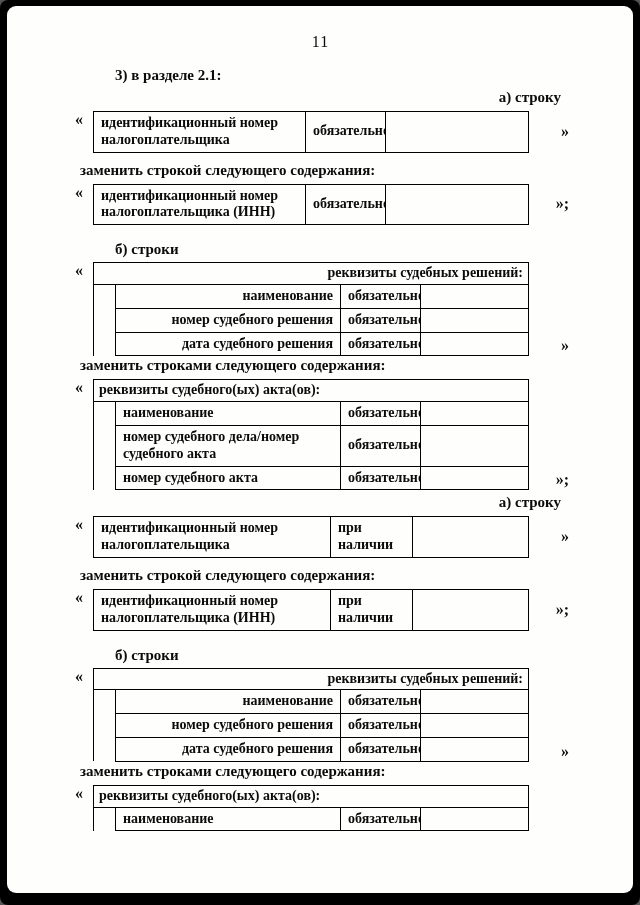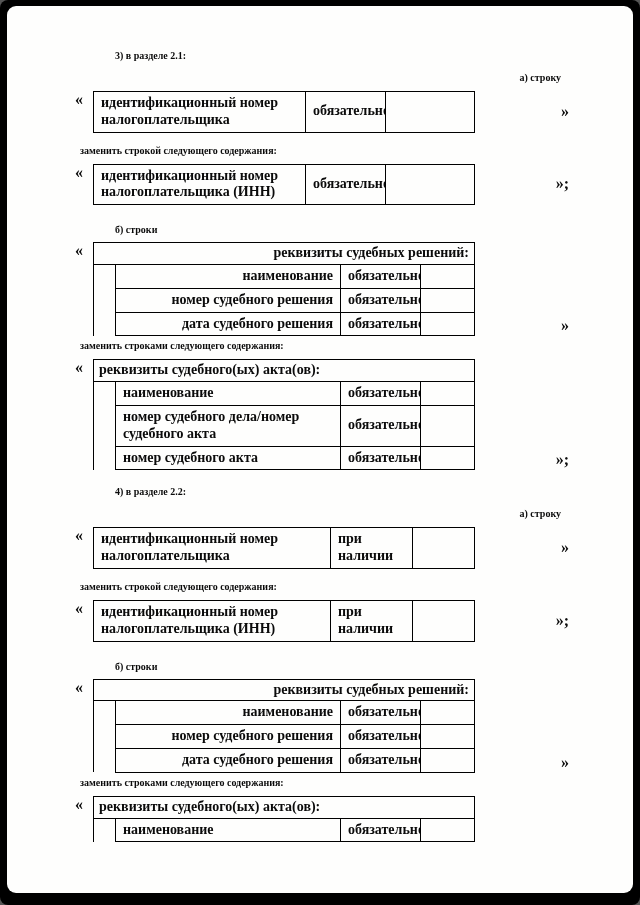--- a/index.html
+++ b/index.html
@@ -11,50 +11,51 @@
   }
   .page {
     position: absolute; left: 7px; top: 6px; right: 7px; bottom: 12px;
     background: #fefefd; border-radius: 9px; overflow: hidden;
   }
   .content {
     position: relative; padding: 26px 72px 0 73px;
     color: #0b0b0b; font-weight: bold;
   }
   .pagenum { text-align: center; font-size: 16px; line-height: 20px; letter-spacing: 1px; font-weight: normal; }
-  .txt { font-size: 10px; line-height: 19px; }
+  .txt { font-size: 15px; line-height: 19px; }
   .h-indent { margin-left: 35px; }
 
   .mt3 { margin-top: 3px; text-align: right; } .mt4 { margin-top: 4px; }
   .mt7 { margin-top: 15px; } .mt8 { margin-top: 8px; font-family: Liberation Serif, serif; }
   .mt9 { margin-top: 0; } .mt12 { margin-top: 12px; }
   .mt14 { margin-top: 14px; }
 
   .tbl-wrap { position: relative; margin-left: 13px; width: 454px; }
   .q-open  { position: absolute; left: -18px; top: 0; font-size: 16px; font-weight: bold; }
   .q-close-mid    { position: absolute; right: -22px; top: 50%; transform: translateY(-50%); font-size: 16px; font-weight: bold; white-space: nowrap; }
   .q-close-bottom { position: absolute; right: -22px; bottom: 1px; font-size: 16px; font-weight: bold; white-space: nowrap; }
 
-  table { border-collapse: collapse; width: 382px; table-layout: fixed; }
+  table { border-collapse: collapse; width: 436px; table-layout: fixed; }
   td {
     border: 1.5px solid #000; font-size: 14px; font-weight: bold;
     padding: 3px 7px; vertical-align: middle; line-height: 1.2; color: #0b0b0b;
     overflow: hidden;
   }
   .c-head { padding: 2px 5px; }
   .c-indent { border-top: none; border-bottom: none; border-right: none; padding: 0; }
   .blk-tbl .c-name { border-left: 1.5px solid #000; }
 </style>
 </head>
 <body>
 
 <div class="scan">
   <div class="page">
     <div class="content">
 
+      <div class="pagenum">11</div>
 
       <div class="txt h-indent mt14">3) в разделе 2.1:</div>
       <div class="txt h-indent mt3">а) строку</div>
 
       <div class="tbl-wrap mt4">
         <span class="q-open">«</span>
         <table>
           <colgroup>
               <col style="width:212px">
               <col style="width:80px">
@@ -161,21 +162,20 @@
             <td class="c-indent"></td>
             <td class="c-name">номер судебного акта</td>
             <td>обязательно</td>
             <td></td>
           </tr>
         </tbody>
           </table>
         <span class="q-close-bottom">»;</span>
       </div>
 
-      <div class="txt h-indent mt12">4) в разделе 2.2:</div>
       <div class="txt h-indent mt3">а) строку</div>
 
       <div class="tbl-wrap mt4">
         <span class="q-open">«</span>
         <table>
           <colgroup>
               <col style="width:237px">
               <col style="width:82px">
               <col>
             </colgroup>

